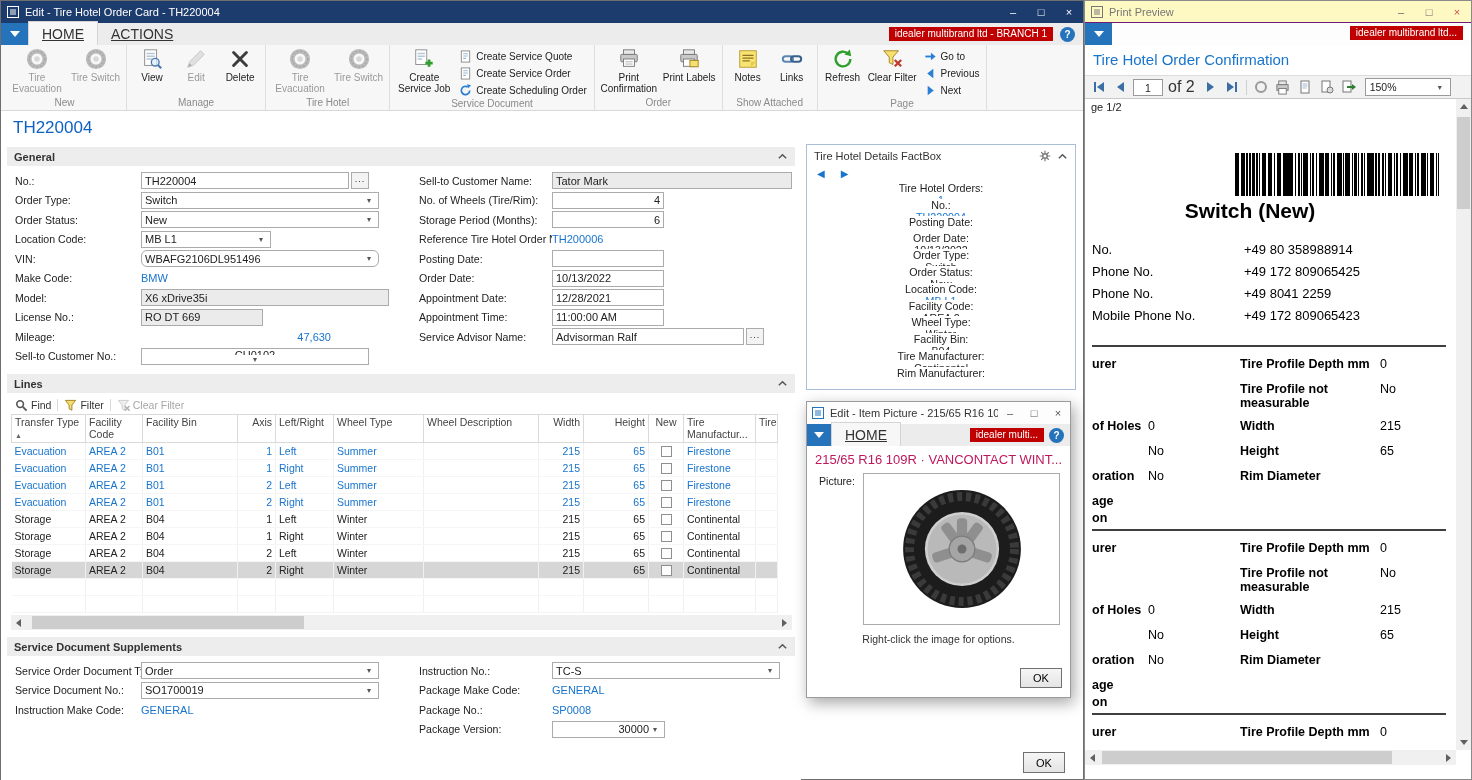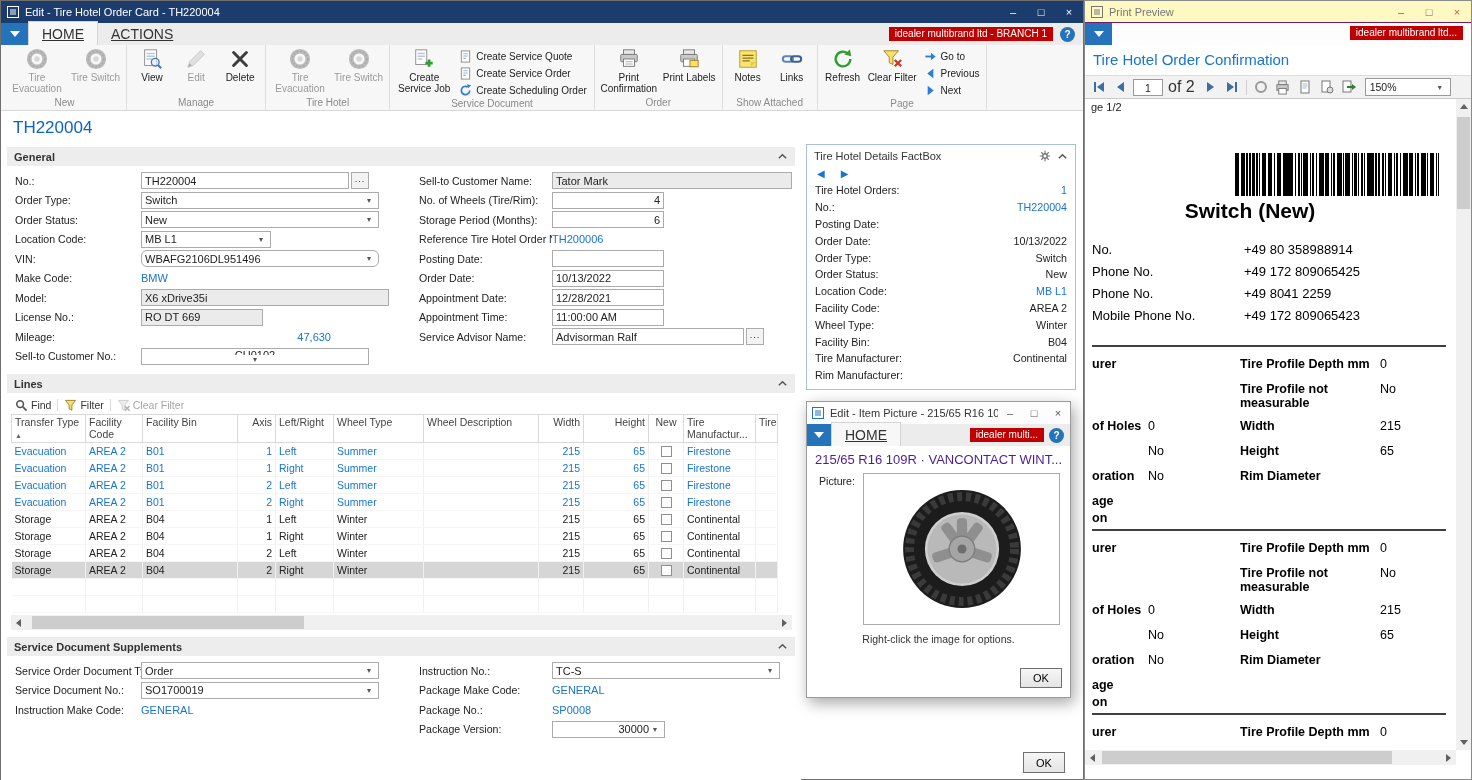--- a/index.html
+++ b/index.html
@@ -76,33 +76,33 @@
   .tri-d { border-left:4px solid transparent; border-right:4px solid transparent; border-top:5px solid #606060; }
 
   .okbtn { position:absolute; right:18px; bottom:6px; width:42px; height:21px; border:1px solid #707070; background:linear-gradient(#f6f6f6,#e4e4e4); font-size:11px; font-family:inherit; cursor:default; }
 
   
   .factbox { position:absolute; left:805px; top:143px; width:270px; height:246px; background:#fff; border:1px solid #a9c0d8; }
   .fb-header { display:flex; align-items:center; height:22px; padding:0 7px; font-size:11px; color:#333; }
   .fb-title { flex:1; }
   .fb-icons { display:flex; gap:6px; align-items:center; }
   .fb-nav { display:flex; gap:16px; padding:1px 10px 3px; color:#1874cd; font-size:10px; }
-  .fbrow { display:flex; align-items:center; height:16.8px; padding:0 8px; font-size:10.7px; }
+  .fbrow { display:flex; align-items:center; height:16.8px; padding:0 8px; font-size:10.7px;flex-direction:column; }
   .fblabel { flex:0 0 auto; color:#222; }
   .fbval { flex:1; text-align:right; white-space:nowrap; overflow:hidden; }
 
   
   .dialog { position:absolute; left:805px; top:400px; width:265px; height:297px; background:#fff; border:1px solid #9b9b9b; box-shadow:3px 5px 14px rgba(0,0,0,.35); }
   .dialog .titlebar { padding-left:5px; background:#fdfdfd; color:#333; }
   .dialog .tb-btn { width:24px; color:#555; }
   .dlg-tabrow { height:22px; background:#ececec; display:flex; align-items:flex-end; position:relative; }
   .dlg-tabrow .appmenu { width:24px; }
   .dlg-tabrow .badge { right:26px; }
   .dlg-tabrow .helpbtn { right:6px; }
-  .dlg-heading { color:#4c1d95; font-size:13px; padding:6px 8px 4px; white-space:nowrap; overflow:hidden; }
+  .dlg-heading { color:#be185d; font-size:13px; padding:6px 8px 4px; white-space:nowrap; overflow:hidden; }
   .dlg-body { display:flex; padding:2px 8px 0 12px; }
   .dlg-piclabel { font-size:10.6px; padding-top:2px; width:44px; flex:0 0 auto; }
   .picframe { width:197px; height:152px; border:1px solid #ababab; background:#fff; display:flex; align-items:center; justify-content:center; }
   .dlg-caption { text-align:center; font-size:10.5px; color:#333; padding-top:8px; }
   .dlg-ok { position:absolute; right:8px; bottom:9px; width:42px; height:20px; border:1px solid #707070; background:linear-gradient(#f6f6f6,#e4e4e4); font-size:11px; font-family:inherit; }
 
   
   #print-window { position:absolute; left:1084px; top:0; width:388px; height:780px; background:#fff; border:1px solid #8a8a8a; }
   .pp-tabrow { height:22px; background:#fdfdfd; position:relative; display:flex; align-items:center; }
   .pp-tabrow .badge { right:8px; top:3px; }

